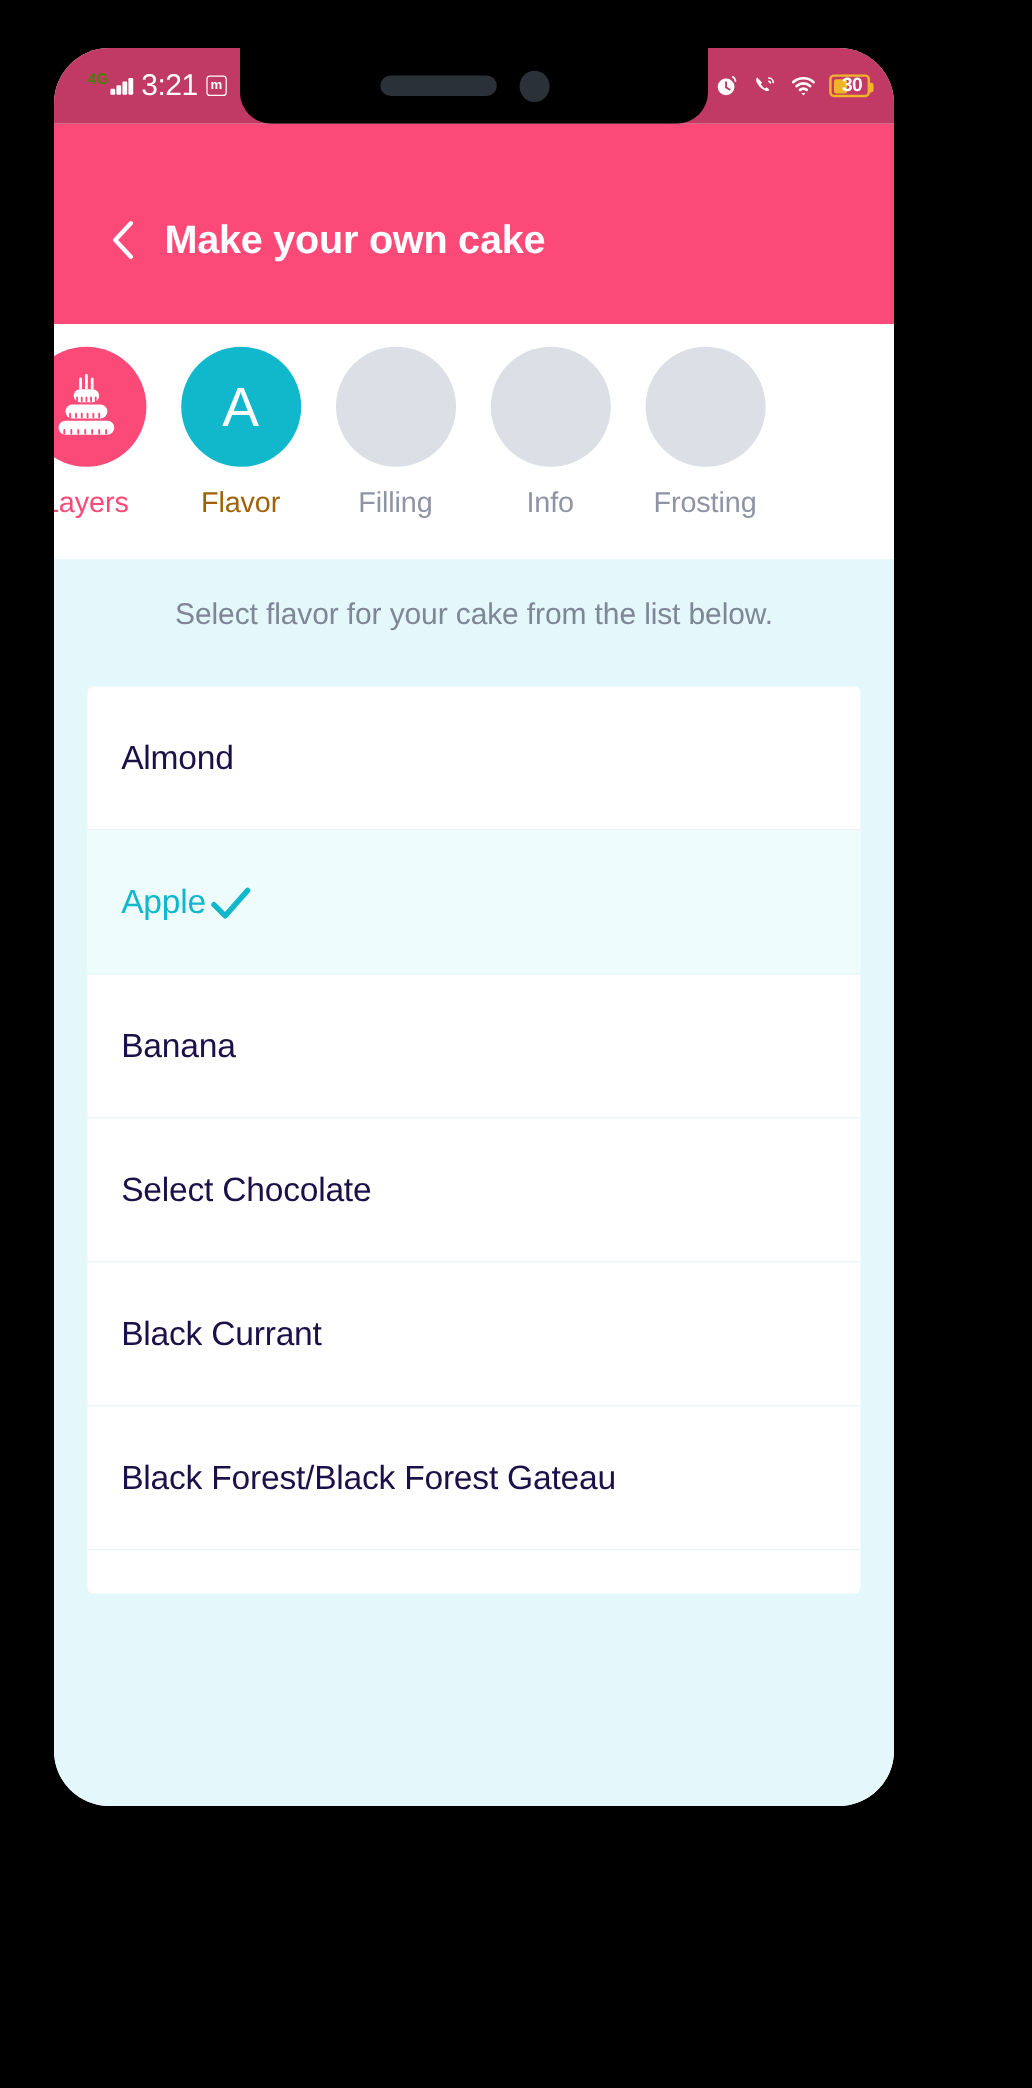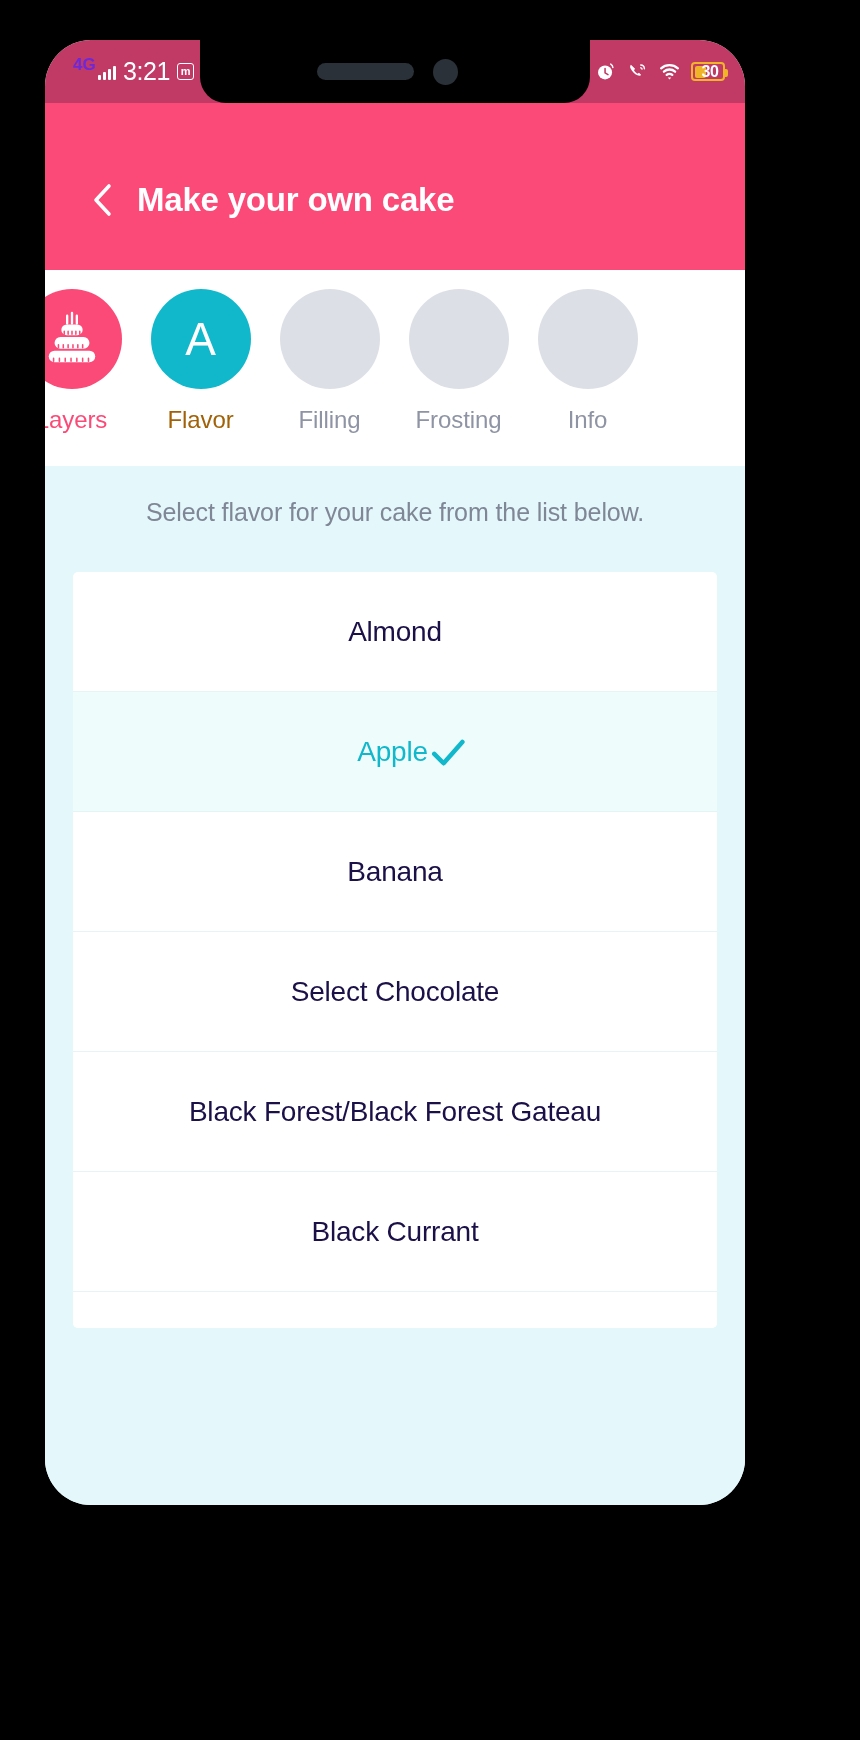--- a/index.html
+++ b/index.html
@@ -64,21 +64,21 @@
     z-index: 7;
   }
   .sb-right {
     position: absolute;
     right: 20px; top: 0; height: 63px;
     display: flex; align-items: center; gap: 11px;
     z-index: 7;
   }
   .net-group { display: flex; align-items: flex-end; gap: 2px; }
   .net-label {
-    color: #6d28d9; font-size: 17px; font-weight: bold;
+    color: #4d7c0f; font-size: 13px; font-weight: bold;
     line-height: 1; position: relative; top: -7px;
   }
   .bars { display: flex; align-items: flex-end; gap: 1.6px; }
   .bars i { display:block; width: 3.4px; background: #ffffff; border-radius: 1px; }
   .bars i:nth-child(1){ height: 5px; }
   .bars i:nth-child(2){ height: 8px; }
   .bars i:nth-child(3){ height: 11px; }
   .bars i:nth-child(4){ height: 14px; }
   .sb-time {
     color: #ffffff; font-size: 25px; font-weight: 500;
@@ -194,34 +194,34 @@
     letter-spacing: -0.1px;
   }
   .list-card {
     margin: 45px 28px 0 28px;
     background: #ffffff;
     border-radius: 5px;
     overflow: hidden;
   }
   .list-item {
     height: 120px;
-    display: flex; align-items: center; justify-content: center;
+    display: flex; align-items: center; justify-content: flex-start;
     padding: 0 28px;
     border-bottom: 1px solid #e7f3f5;
     cursor: pointer;
   }
   .list-item:first-child { border-top: none; }
   .list-item .name {
     font-size: 28px;
     color: #1c1048;
     font-weight: 500;
     letter-spacing: -0.2px;
   }
   .list-item.selected { background: #effcfc; border-bottom-color: #e3f4f4; }
-  .list-item.selected .name { color: #11b8cc; margin-left: 35px; }
+  .list-item.selected .name { color: #11b8cc; }
   .check { width: 40px; height: 40px; display: block; }
   .list-tail { height: 36px; background: #ffffff; }
 </style>
 </head>
 <body>
 
 <div class="screen">
   <div class="phone">
 
     <div class="statusbar"></div>
@@ -307,26 +307,26 @@
           <div class="slabel">Flavor</div>
         </div>
 
         <div class="step">
           <div class="bubble"></div>
           <div class="slabel">Filling</div>
         </div>
 
         <div class="step">
           <div class="bubble"></div>
-          <div class="slabel">Frosting</div>
+          <div class="slabel">Info</div>
         </div>
 
         <div class="step">
           <div class="bubble"></div>
-          <div class="slabel">Info</div>
+          <div class="slabel">Frosting</div>
         </div>
 
       </div>
     </div>
 
     <div class="content">
       <div class="hint">Select flavor for your cake from the list below.</div>
 
       <div class="list-card">
 
@@ -343,25 +343,25 @@
 
         <div class="list-item">
           <span class="name">Banana</span>
         </div>
 
         <div class="list-item">
           <span class="name">Select Chocolate</span>
         </div>
 
         <div class="list-item">
+          <span class="name">Black Currant</span>
+        </div>
+
+        <div class="list-item">
           <span class="name">Black Forest/Black Forest Gateau</span>
-        </div>
-
-        <div class="list-item">
-          <span class="name">Black Currant</span>
         </div>
 
         <div class="list-tail"></div>
       </div>
 
     </div>
 
   </div>
 </div>
 

